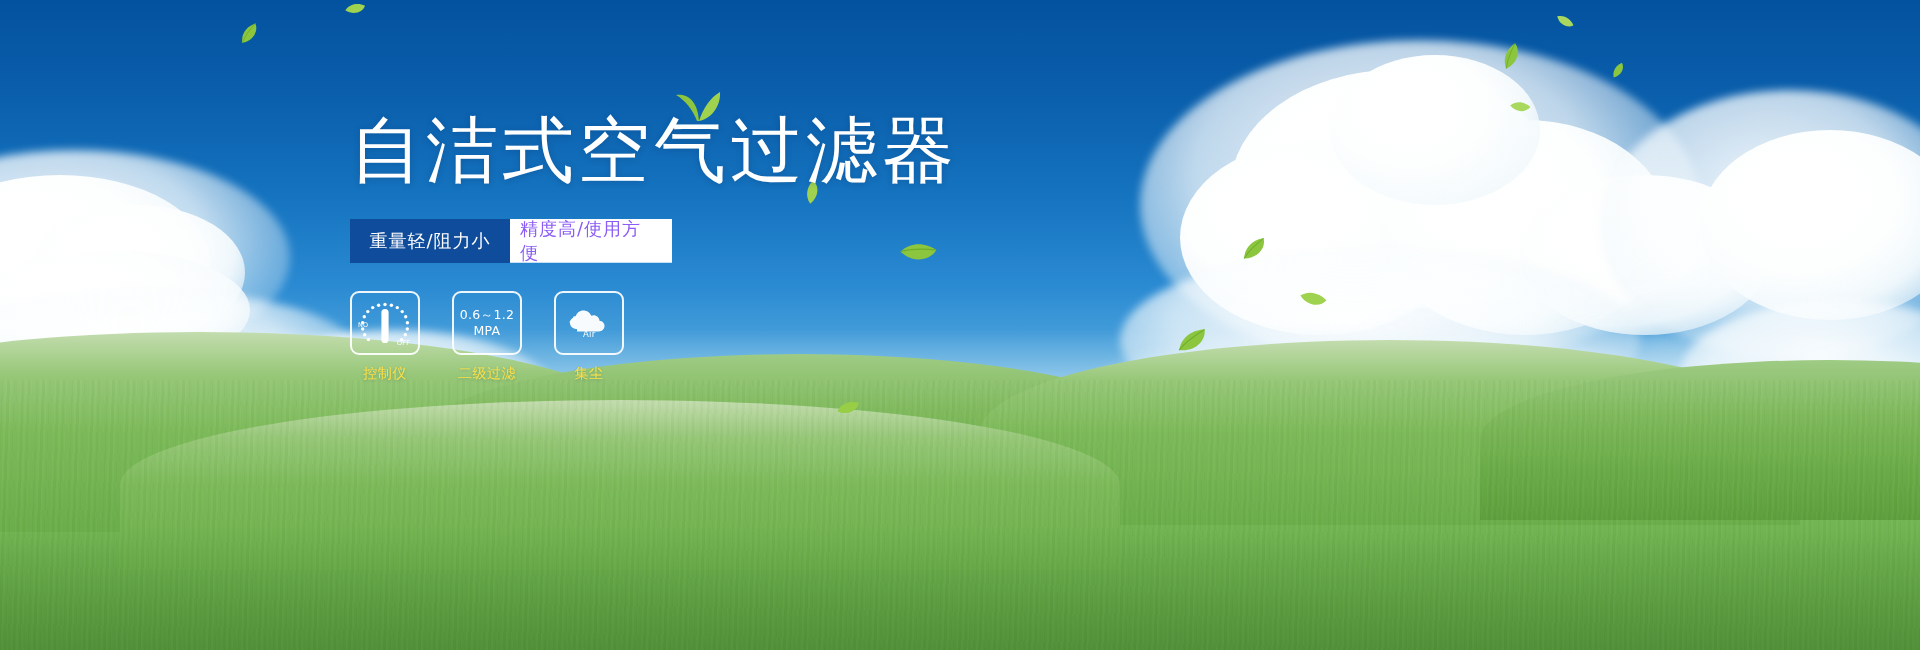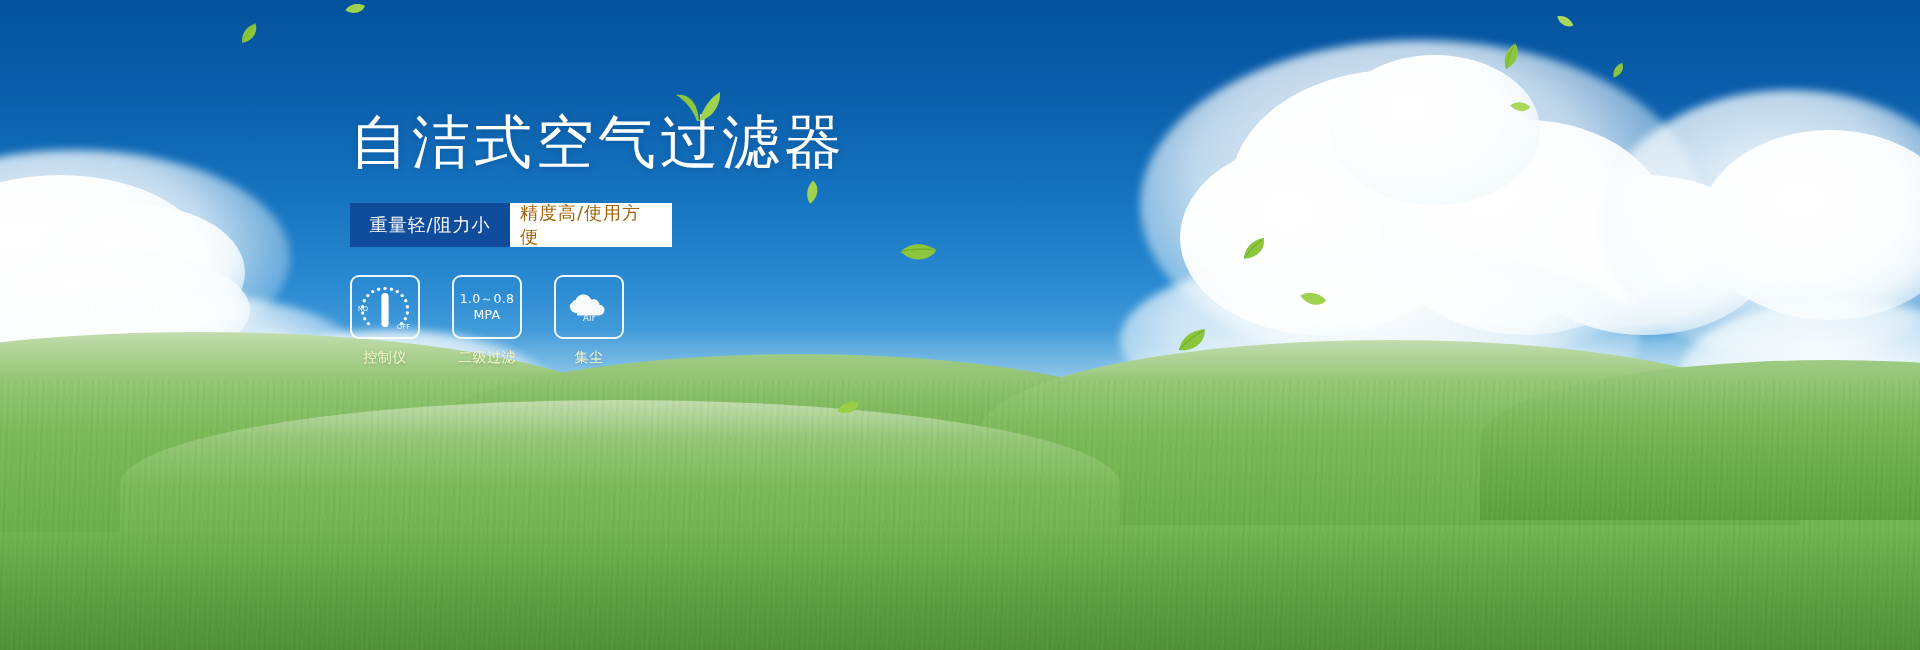--- a/index.html
+++ b/index.html
@@ -94,21 +94,21 @@
   }
 
   
   .content {
     position:absolute;
     left:350px; top:110px;
     width:720px;
   }
 
   .title {
-    font-size:58px;
+    font-size:72px;
     line-height:1.12;
     color:#ffffff;
     letter-spacing:4px;
     font-weight:400;
     white-space:nowrap;
     text-shadow:0 1px 6px rgba(0,40,90,.25);
   }
   .title-leaf {
     position:absolute;
     left:325px; top:-22px;
@@ -132,21 +132,21 @@
   }
   .tab-primary {
     background:#0f4c9b;
     color:#ffffff;
     width:160px;
     position:relative;
     z-index:2;
   }
   .tab-secondary {
     background:#ffffff;
-    color:#a16207;
+    color:#8b5cf6;
     width:176px;
     margin-left:-14px;
     position:relative;
     clip-path:polygon(14px 0, 100% 0, 100% 100%, 0 100%);
     padding-left:24px;
   }
 
   
   .features {
     display:flex;
@@ -164,21 +164,21 @@
     color:#ffffff;
     font-size:13px;
     line-height:1.25;
     letter-spacing:.3px;
     margin:0 auto;
   }
   .feature-box.txt { font-size:12.5px; }
   .feature-label {
     margin-top:10px;
     font-size:14px;
-    color:#fef9c3;
+    color:#fde047;
     letter-spacing:.5px;
     white-space:nowrap;
     text-shadow:0 1px 3px rgba(0,50,100,.25);
   }
 
   
   .gauge { position:relative; width:58px; height:52px; }
   .gauge svg { display:block; }
 
   
@@ -351,21 +351,21 @@
               <text x="2" y="30" font-family="DejaVu Sans, sans-serif" font-size="6.4" fill="#ffffff">NO</text>
               <text x="41" y="48" font-family="DejaVu Sans, sans-serif" font-size="6.4" fill="#ffffff">OFF</text>
             </svg>
           </div>
         </div>
         <div class="feature-label">控制仪</div>
       </div>
 
       <div class="feature">
         <div class="feature-box txt">
-          <div>1.0～0.8</div>
+          <div>0.6～1.2</div>
           <div>MPA</div>
         </div>
         <div class="feature-label">二级过滤</div>
       </div>
 
 
 
       <div class="feature">
         <div class="feature-box">
           <svg width="46" height="32" viewBox="0 0 46 32">

